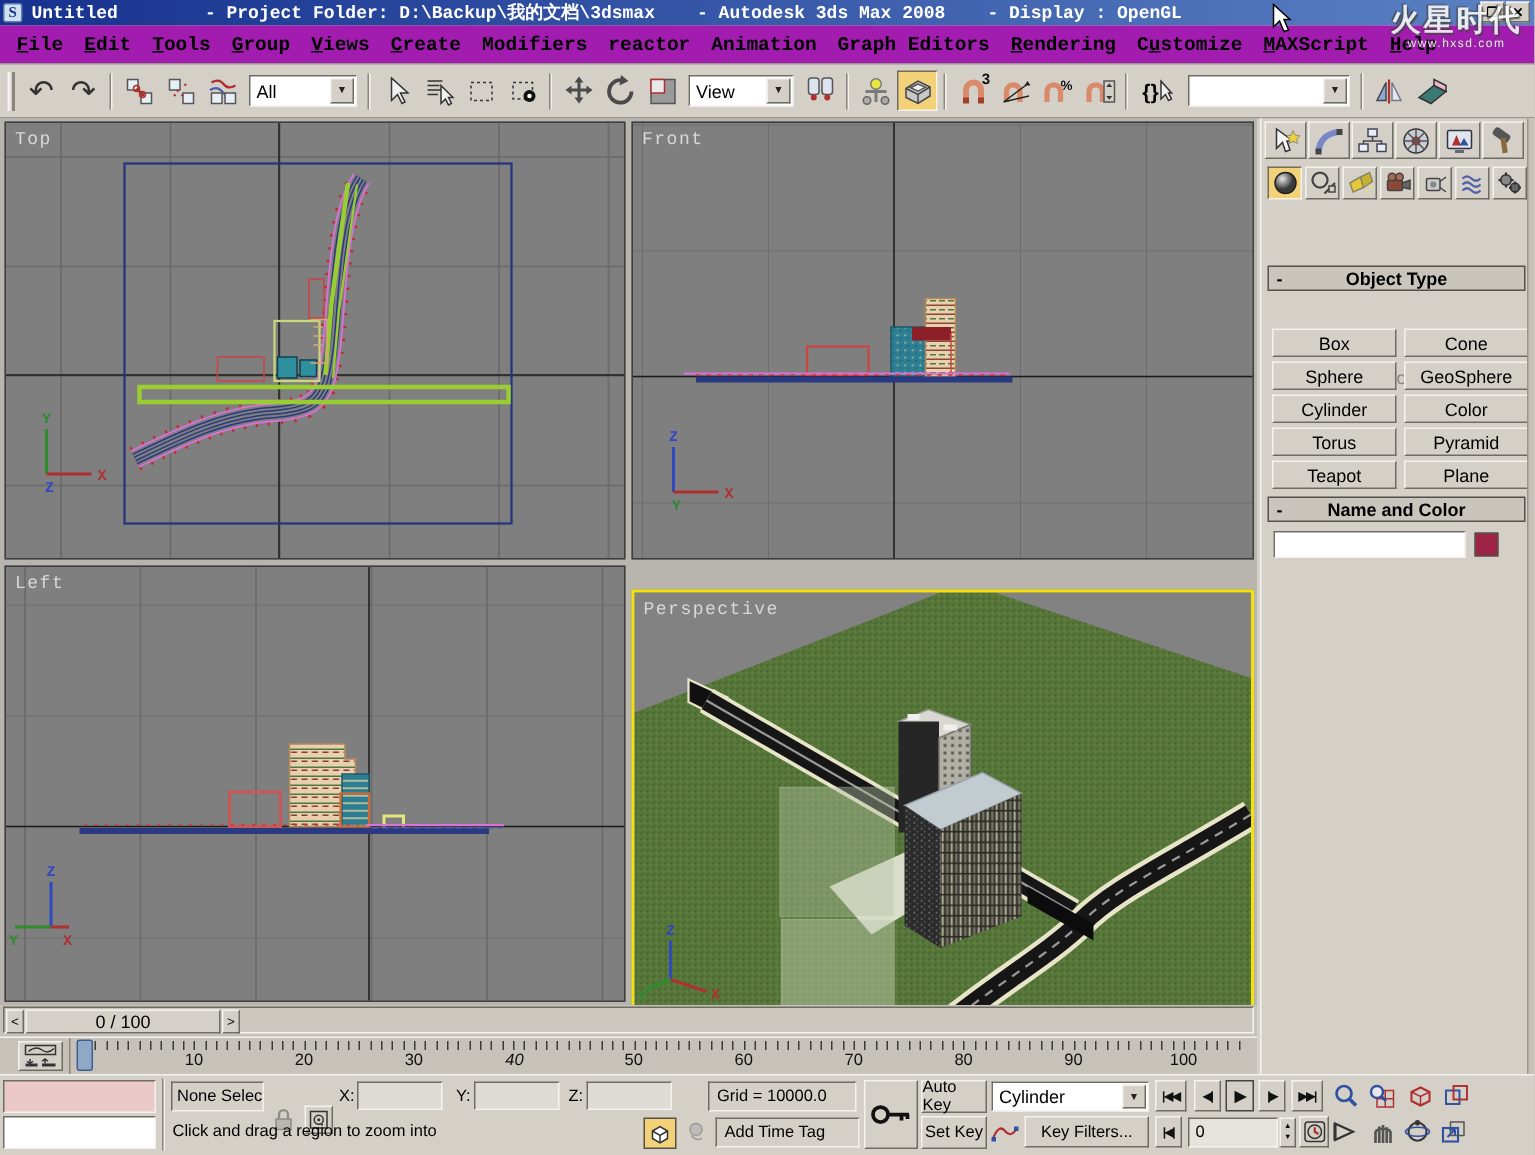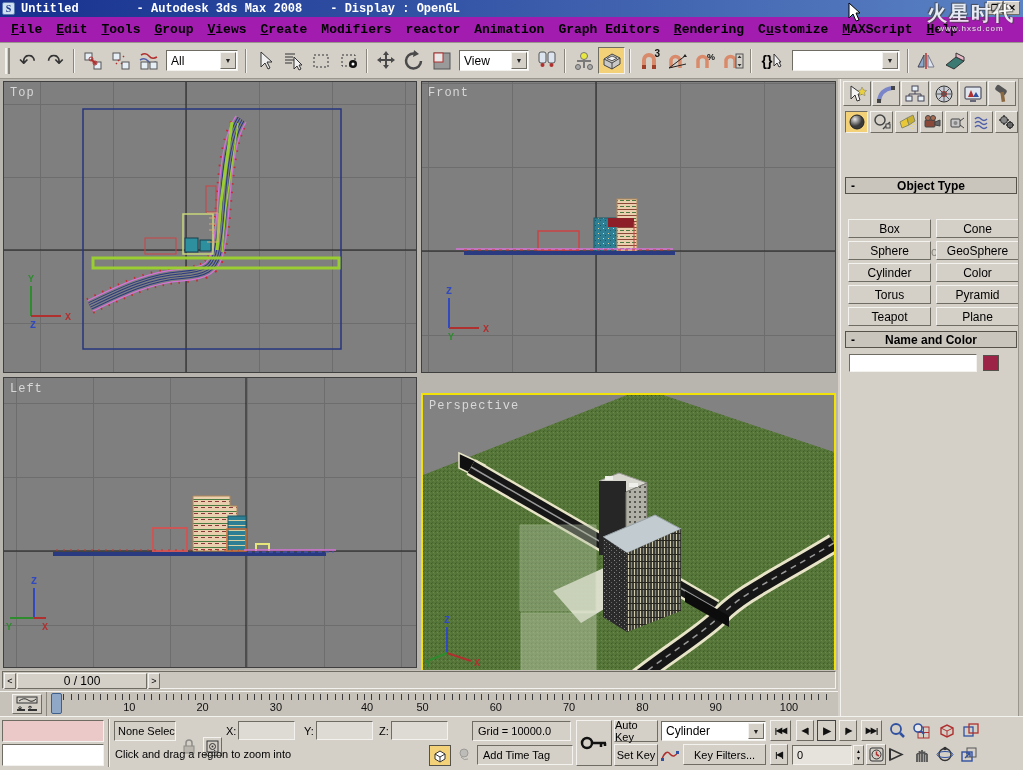--- a/index.html
+++ b/index.html
@@ -154,20 +154,21 @@
   #cursor { position:absolute; left:848px; top:2px; z-index:50; pointer-events:none; }
 </style>
 </head>
 <body>
 
 <div id="app">
 
   <div id="titlebar">
     <div class="app-icon">S</div>
     <span>Untitled</span>
+    <span>- Project Folder: D:\Backup\我的文档\3dsmax</span>
     <span>- Autodesk 3ds Max 2008</span>
     <span>- Display : OpenGL</span>
     <div class="win-btn raised" id="btn-max">❐</div>
     <div class="win-btn raised" id="btn-close">✕</div>
   </div>
   <div id="watermark">
     <div class="wm-big">火星时代</div>
     <div class="wm-small">www.hxsd.com</div>
   </div>
 
@@ -785,21 +786,21 @@
         <div class="tick" style="left: 742px;"></div>
         <div class="tick" style="left: 749.33px;"></div>
         <div class="tick" style="left: 756.66px;"></div>
         <div class="tick" style="left: 763.99px;"></div>
         <div class="tick" style="left: 771.32px;"></div>
         <div class="tick" style="left: 778.65px;"></div>
         <div class="tick-label" style="left: 9px;">0</div>
         <div class="tick-label" style="left: 82.3px;">10</div>
         <div class="tick-label" style="left: 155.6px;">20</div>
         <div class="tick-label" style="left: 228.9px;">30</div>
-        <div class="tick-label" style="left: 320px;">40</div>
+        <div class="tick-label" style="left: 296px; font-style: italic;">40</div>
         <div class="tick-label" style="left: 375.5px;">50</div>
         <div class="tick-label" style="left: 448.8px;">60</div>
         <div class="tick-label" style="left: 522.1px;">70</div>
         <div class="tick-label" style="left: 595.4px;">80</div>
         <div class="tick-label" style="left: 668.7px;">90</div>
         <div class="tick-label" style="left: 742px;">100</div>
       </div>
   </div>
 
   <div id="status-bar">

